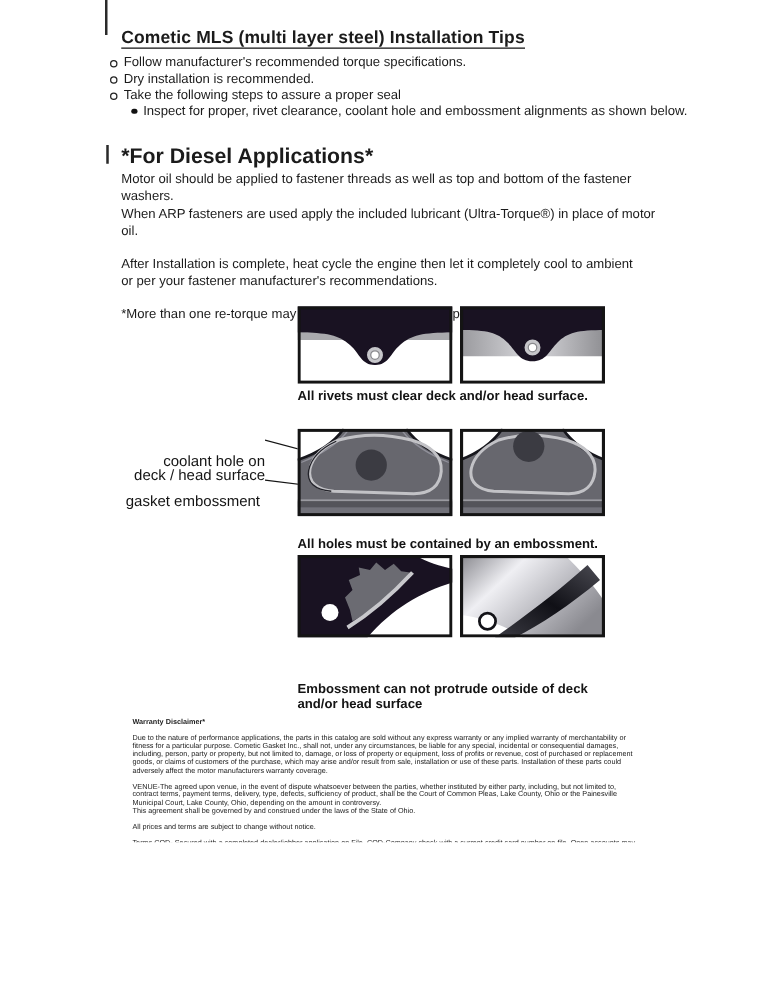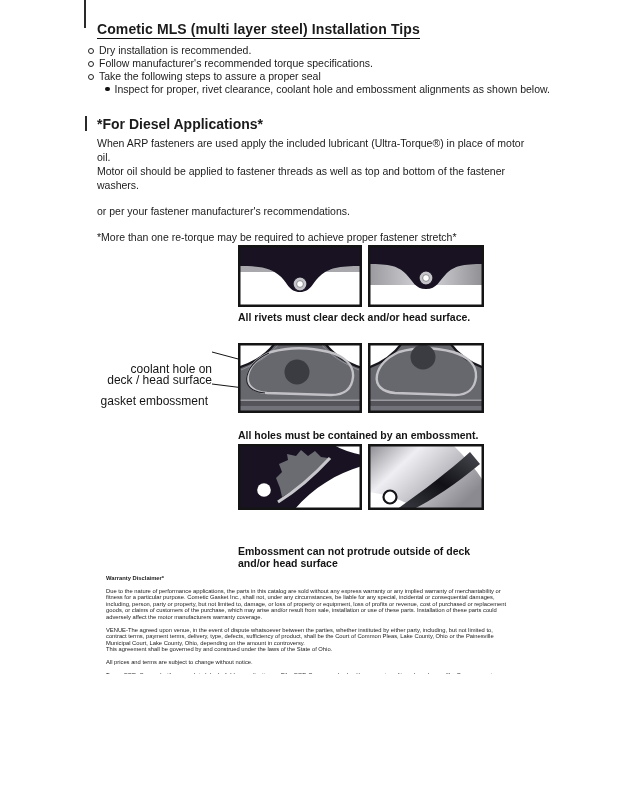--- a/index.html
+++ b/index.html
@@ -12,21 +12,21 @@
   .title{position:absolute;left:97px;top:21px;margin:0;font-size:14px;font-weight:bold;
          letter-spacing:0.1px;border-bottom:1.6px solid #111;padding-bottom:1px;}
 
   .bullets{position:absolute;left:88px;top:44px;font-size:10.5px;line-height:13px;}
   .brow{display:flex;align-items:flex-start;}
   .brow.sub{margin-left:17px;}
   .o-dot{flex:none;width:4px;height:4px;border:1px solid #222;border-radius:50%;margin:3.5px 5px 0 0;}
   .f-dot{flex:none;width:4.5px;height:4.5px;background:#111;border-radius:50%;margin:3.5px 5px 0 0;}
 
   .diesel{position:absolute;left:97px;top:117px;width:432px;font-size:10.5px;line-height:14px;}
-  .diesel .hd{font-size:14px;font-weight:bold;line-height:15px;margin-bottom:4px;}
+  .diesel .hd{font-size:17px;font-weight:bold;line-height:15px;margin-bottom:4px;}
   .diesel .para{margin-top:2px;margin-bottom:12px;}
 
   .rw{position:absolute;text-align:center;font-size:13px;font-weight:500;letter-spacing:0.4px;color:#141414;margin-top:30px;}
   .figbox{position:absolute;}
   .figbox svg{display:block;}
   .caption{position:absolute;font-size:10.5px;font-weight:600;line-height:12px;color:#141414;}
   .figlabel{position:absolute;width:110px;text-align:right;font-size:12px;line-height:10.5px;color:#141414;margin-top:19px;}
 
   .legal{position:absolute;left:106px;top:575px;width:407px;font-size:5.8px;line-height:6.6px;color:#222;}
   .legal .lhd{font-weight:bold;margin-bottom:6px;}
@@ -41,43 +41,44 @@
 <div class="page">
 
   <div class="mark mark1"></div>
   <div class="mark mark2"></div>
 
   <h1 class="title">Cometic MLS (multi layer steel) Installation Tips</h1>
 
   <div class="bullets">
     <div class="brow">
       <span class="o-dot"></span>
-      <span>Dry installation is recommended.</span>
+      <span>Follow manufacturer's recommended torque specifications.</span>
     </div>
     <div class="brow">
       <span class="o-dot"></span>
-      <span>Follow manufacturer's recommended torque specifications.</span>
+      <span>Dry installation is recommended.</span>
     </div>
     <div class="brow">
       <span class="o-dot"></span>
       <span>Take the following steps to assure a proper seal</span>
     </div>
     <div class="brow sub">
       <span class="f-dot"></span>
       <span>Inspect for proper, rivet clearance, coolant hole and embossment alignments as shown below.</span>
     </div>
   </div>
 
   <div class="diesel">
     <div class="hd">*For Diesel Applications*</div>
     <div class="para">
+      <div>Motor oil should be applied to fastener threads as well as top and bottom of the fastener washers.</div>
       <div>When ARP fasteners are used apply the included lubricant (Ultra-Torque®) in place of motor oil.</div>
-      <div>Motor oil should be applied to fastener threads as well as top and bottom of the fastener washers.</div>
     </div>
     <div class="para">
+      <div>After Installation is complete, heat cycle the engine then let it completely cool to ambient</div>
       <div>or per your fastener manufacturer's recommendations.</div>
     </div>
     <div class="para">
       <div>*More than one re-torque may be required to achieve proper fastener stretch*</div>
     </div>
   </div>
 
   <div class="rw" style="left:238px;top:230px;width:124px;">RIGHT</div>
   <div class="rw" style="left:368px;top:230px;width:116px;">WRONG</div>
 

